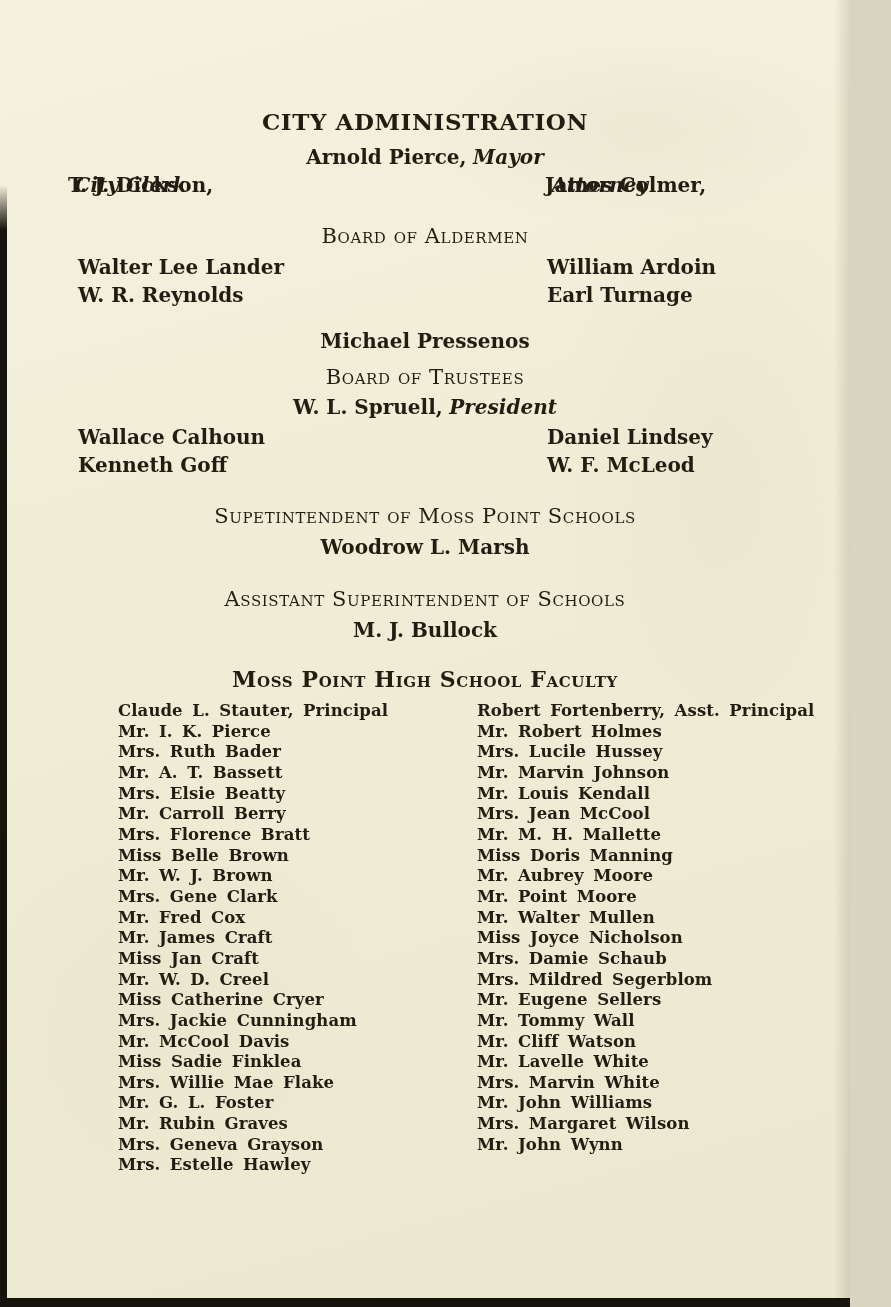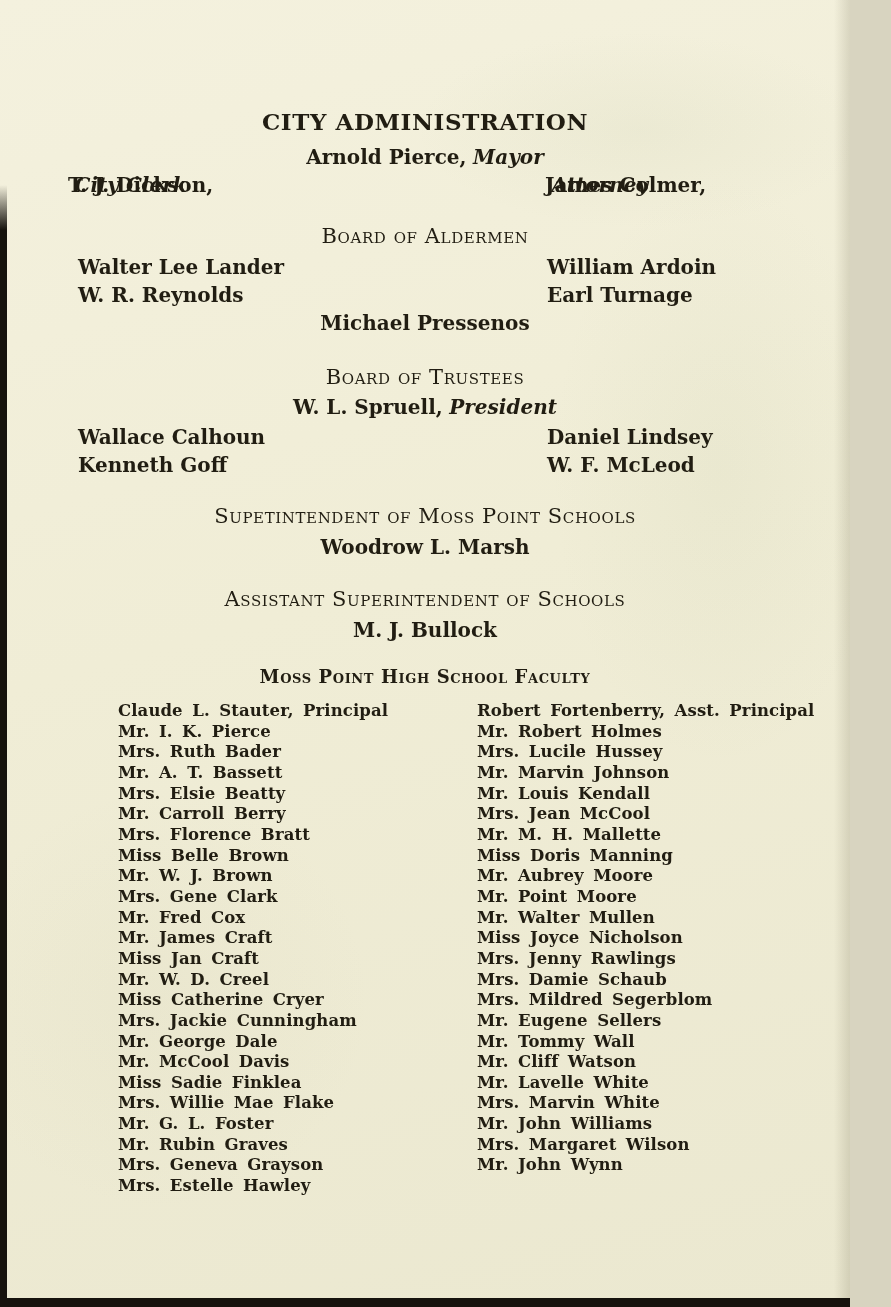--- a/index.html
+++ b/index.html
@@ -25,21 +25,21 @@
     background:#16130d;
   }
   .edge-right{
     position:absolute;right:0;top:0;bottom:0;width:16px;
     background:linear-gradient(to left,rgba(110,105,80,0.20),rgba(110,105,80,0));
   }
   .line{position:absolute;left:0;width:100%;}
   .t-center{text-align:center;}
   .h-caps{font-weight:bold;font-size:23px;letter-spacing:0.6px;}
   .h-sc{font-weight:normal;font-size:21px;font-variant:small-caps;letter-spacing:0.6px;}
-  .h-sc-lg{font-weight:bold;font-size:18px;font-variant:small-caps;letter-spacing:0.6px;text-align:center;}
+  .h-sc-lg{font-weight:bold;font-size:22px;font-variant:small-caps;letter-spacing:0.6px;text-align:center;}
   .name-line{font-weight:bold;font-size:20px;}
   .it{font-style:italic;margin-left:0.33em;}
   .row{position:absolute;left:0;width:100%;height:26px;}
   .row span{position:absolute;font-weight:bold;font-size:20px;white-space:nowrap;}
   .row .l{left:78px;}
   .row .r{left:547px;}
   .row-admin .l{left:68px;}
   .row-admin .r{left:545px;}
   .fac-col{
     position:absolute;top:701px;
@@ -75,21 +75,21 @@
   <div class="line t-center h-sc" style="top:224px">Board of Aldermen</div>
 
   <div class="row" style="top:255px">
     <span class="l">Walter Lee Lander</span>
     <span class="r">William Ardoin</span>
   </div>
   <div class="row" style="top:283px">
     <span class="l">W. R. Reynolds</span>
     <span class="r">Earl Turnage</span>
   </div>
-  <div class="line t-center name-line" style="top:311px">Michael Pressenos</div>
+  <div class="line t-center name-line" style="top:329px">Michael Pressenos</div>
 
   <div class="line t-center h-sc" style="top:365px">Board of Trustees</div>
 
   <div class="line t-center name-line" style="top:395px">
     <span>W. L. Spruell,</span><span class="it">President</span>
   </div>
 
   <div class="row" style="top:425px">
     <span class="l">Wallace Calhoun</span>
     <span class="r">Daniel Lindsey</span>
@@ -117,21 +117,20 @@
       <div>Mrs. Florence Bratt</div>
       <div>Miss Belle Brown</div>
       <div>Mr. W. J. Brown</div>
       <div>Mrs. Gene Clark</div>
       <div>Mr. Fred Cox</div>
       <div>Mr. James Craft</div>
       <div>Miss Jan Craft</div>
       <div>Mr. W. D. Creel</div>
       <div>Miss Catherine Cryer</div>
       <div>Mrs. Jackie Cunningham</div>
-      <div>Mr. George Dale</div>
       <div>Mr. McCool Davis</div>
       <div>Miss Sadie Finklea</div>
       <div>Mrs. Willie Mae Flake</div>
       <div>Mr. G. L. Foster</div>
       <div>Mr. Rubin Graves</div>
       <div>Mrs. Geneva Grayson</div>
       <div>Mrs. Estelle Hawley</div>
     </div>
   <div class="fac-col fac-right">
       <div>Robert Fortenberry, Asst. Principal</div>
@@ -139,21 +138,20 @@
       <div>Mrs. Lucile Hussey</div>
       <div>Mr. Marvin Johnson</div>
       <div>Mr. Louis Kendall</div>
       <div>Mrs. Jean McCool</div>
       <div>Mr. M. H. Mallette</div>
       <div>Miss Doris Manning</div>
       <div>Mr. Aubrey Moore</div>
       <div>Mr. Point Moore</div>
       <div>Mr. Walter Mullen</div>
       <div>Miss Joyce Nicholson</div>
-      <div>Mrs. Jenny Rawlings</div>
       <div>Mrs. Damie Schaub</div>
       <div>Mrs. Mildred Segerblom</div>
       <div>Mr. Eugene Sellers</div>
       <div>Mr. Tommy Wall</div>
       <div>Mr. Cliff Watson</div>
       <div>Mr. Lavelle White</div>
       <div>Mrs. Marvin White</div>
       <div>Mr. John Williams</div>
       <div>Mrs. Margaret Wilson</div>
       <div>Mr. John Wynn</div>

